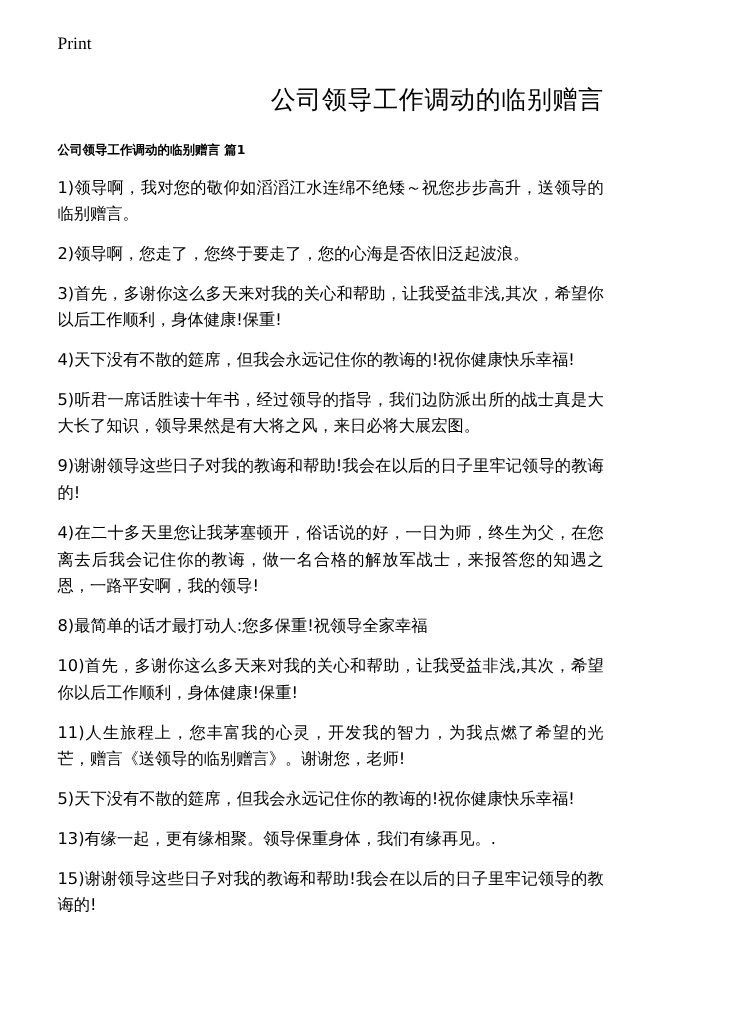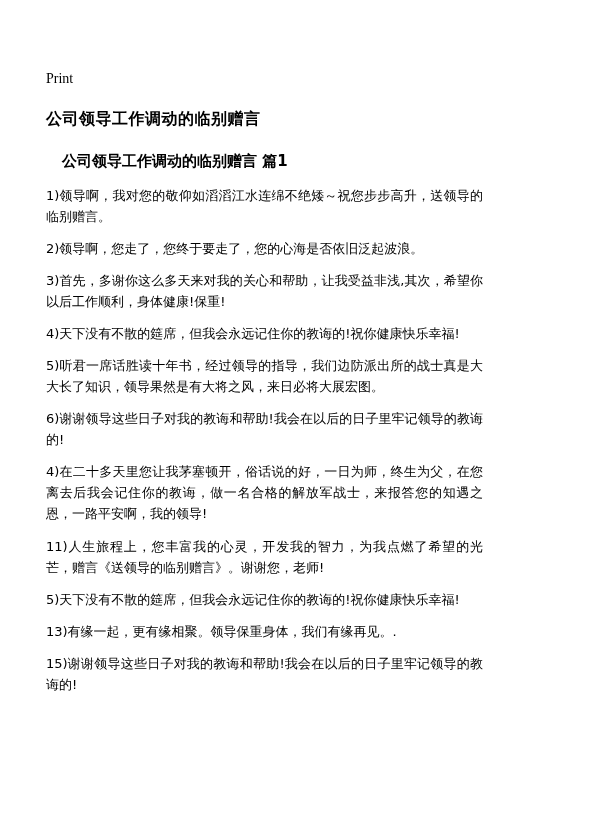--- a/index.html
+++ b/index.html
@@ -12,50 +12,50 @@
     width: 600px;
     height: 828px;
     font-family: "DejaVu Sans", "Liberation Sans", sans-serif;
     color: #000000;
     overflow: hidden;
   }
   .page {
     width: 529px;
     height: 828px;
     box-sizing: border-box;
-    padding: 68px 46px 0 46px;
+    padding: 24px 46px 0 46px;
     position: relative;
   }
   .print-link {
     font-family: "Liberation Serif", "DejaVu Serif", serif;
     font-size: 14px;
     color: #000;
     line-height: 1;
     margin: 0 0 22px 0;
     display: inline-block;
     text-decoration: none;
   }
   h1.doc-title {
     font-family: "DejaVu Sans", "Liberation Sans", sans-serif;
-    font-size: 16px;
-    font-weight: bold;
-    text-align: left;
+    font-size: 20px;
+    font-weight: normal;
+    text-align: right;
     margin: 0 0 20px 0;
     letter-spacing: 0.5px;
     line-height: 1.4;
   }
   .subtitle {
     font-size: 12.5px;
     margin: 0 0 14px 0;
     line-height: 1.5;
   }
   h2.section-title {
-    font-size: 15px;
+    font-size: 10px;
     font-weight: bold;
-    margin: 0 0 12px 16px;
+    margin: 0 0 12px 0;
     line-height: 1.5;
   }
   p.para {
     font-size: 13px;
     line-height: 1.62;
     margin: 0 0 11px 0;
     text-align: justify;
     text-justify: inter-ideograph;
   }
 </style>
@@ -70,21 +70,23 @@
 
 
   <h2 class="section-title">公司领导工作调动的临别赠言 篇1</h2>
 
   <div>
     <p class="para">1)领导啊，我对您的敬仰如滔滔江水连绵不绝矮～祝您步步高升，送领导的临别赠言。</p>
     <p class="para">2)领导啊，您走了，您终于要走了，您的心海是否依旧泛起波浪。</p>
     <p class="para">3)首先，多谢你这么多天来对我的关心和帮助，让我受益非浅,其次，希望你以后工作顺利，身体健康!保重!</p>
     <p class="para">4)天下没有不散的筵席，但我会永远记住你的教诲的!祝你健康快乐幸福!</p>
     <p class="para">5)听君一席话胜读十年书，经过领导的指导，我们边防派出所的战士真是大大长了知识，领导果然是有大将之风，来日必将大展宏图。</p>
-    <p class="para">6)谢谢领导这些日子对我的教诲和帮助!我会在以后的日子里牢记领导的教诲的!</p>
+    <p class="para">9)谢谢领导这些日子对我的教诲和帮助!我会在以后的日子里牢记领导的教诲的!</p>
     <p class="para">4)在二十多天里您让我茅塞顿开，俗话说的好，一日为师，终生为父，在您离去后我会记住你的教诲，做一名合格的解放军战士，来报答您的知遇之恩，一路平安啊，我的领导!</p>
+    <p class="para">8)最简单的话才最打动人:您多保重!祝领导全家幸福</p>
+    <p class="para">10)首先，多谢你这么多天来对我的关心和帮助，让我受益非浅,其次，希望你以后工作顺利，身体健康!保重!</p>
     <p class="para">11)人生旅程上，您丰富我的心灵，开发我的智力，为我点燃了希望的光芒，赠言《送领导的临别赠言》。谢谢您，老师!</p>
     <p class="para">5)天下没有不散的筵席，但我会永远记住你的教诲的!祝你健康快乐幸福!</p>
     <p class="para">13)有缘一起，更有缘相聚。领导保重身体，我们有缘再见。.</p>
     <p class="para">15)谢谢领导这些日子对我的教诲和帮助!我会在以后的日子里牢记领导的教诲的!</p>
   </div>
 
 </div>
 
 </body></html>

